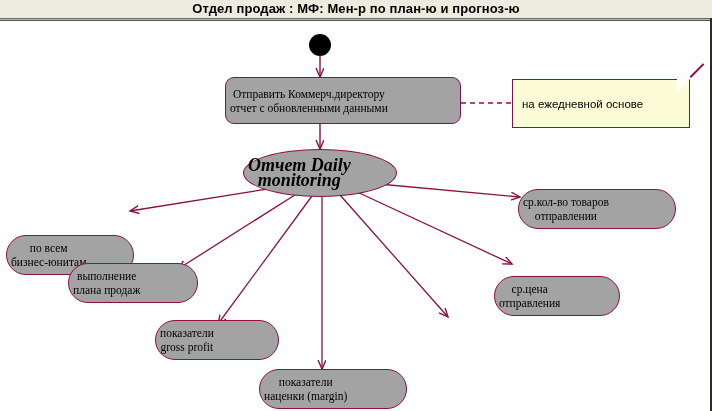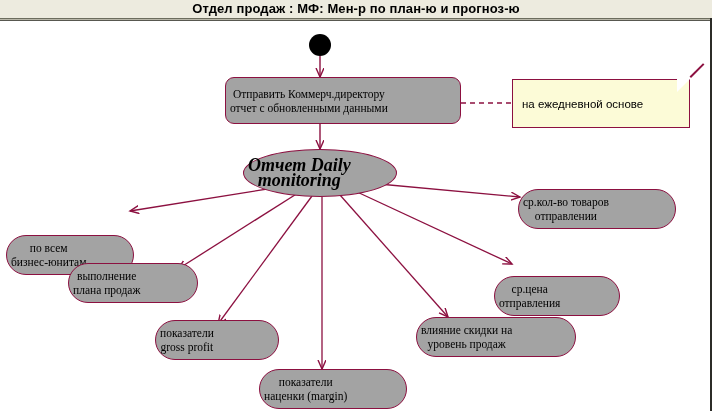--- a/index.html
+++ b/index.html
@@ -211,24 +211,20 @@
     <div class="node stadium" style="left:155px; top:299px; width:124px; height:40px;">
       <span>показатели
 gross profit</span>
     </div>
 
     <div class="node stadium" style="left:259px; top:348px; width:148px; height:40px;">
       <span>показатели
 наценки (margin)</span>
     </div>
 
-    <div class="node stadium" style="left:416px; top:296px; width:160px; height:40px;">
-      <span>влияние скидки на
-уровень продаж</span>
-    </div>
 
     <div class="node stadium" style="left:494px; top:243px; width:126px; height:40px;margin-top:12px;">
       <span>ср.цена
 отправления</span>
     </div>
 
     <div class="node stadium" style="left:518px; top:168px; width:158px; height:40px;">
       <span>ср.кол-во товаров
 отправлении</span>
     </div>

